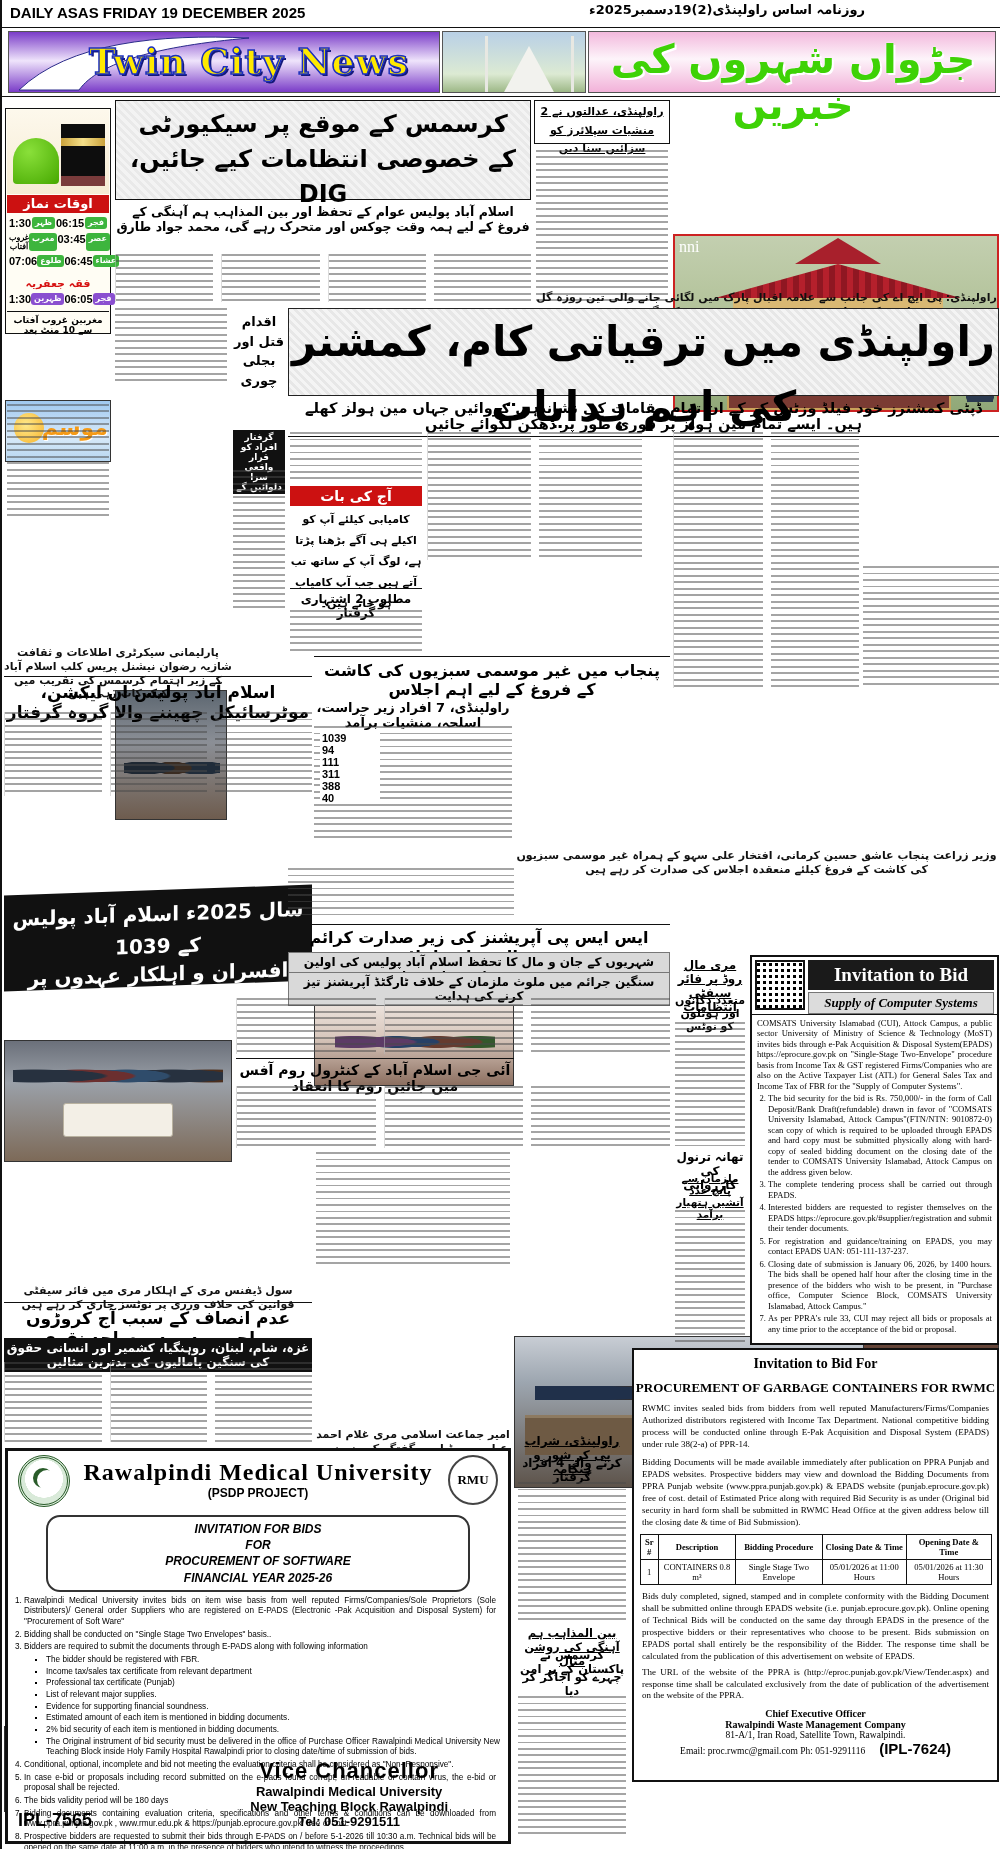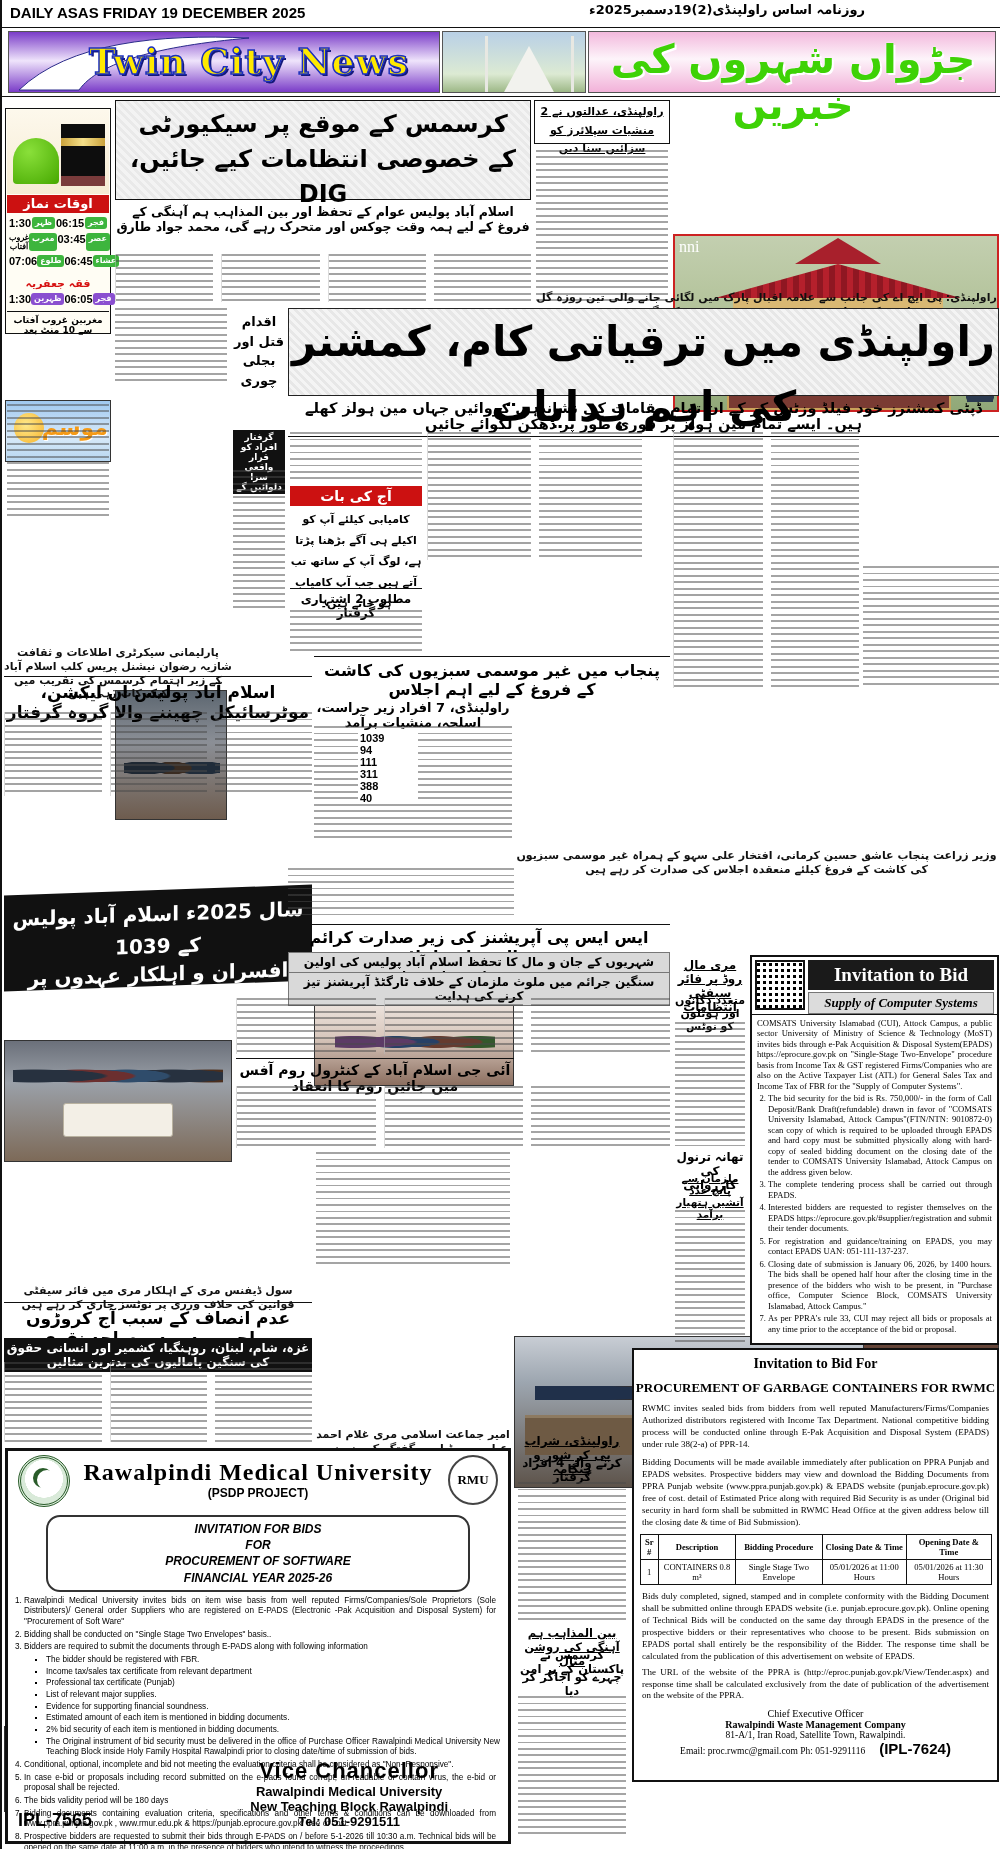--- a/index.html
+++ b/index.html
@@ -178,21 +178,21 @@
   <div class="abs hl" style="left:2px;top:682px;width:308px;font-size:17px;">اسلام آباد پولیس ان ایکشن، موٹرسائیکل چھیننے والا گروہ گرفتار</div>
   <div class="abs cols" style="left:2px;top:712px;width:308px;height:84px;">
     <div class="col faux"></div>
     <div class="col faux"></div>
     <div class="col faux"></div>
   </div>
 
   <div class="abs hl" style="left:312px;top:656px;width:356px;font-size:16px;border-top:1.5px solid #111;padding-top:4px;">پنجاب میں غیر موسمی سبزیوں کی کاشت کے فروغ کے لیے اہم اجلاس</div>
   <div class="abs hl" style="left:312px;top:700px;width:198px;font-size:13px;">راولپنڈی، 7 افراد زیر حراست، اسلحہ، منشیات برآمد</div>
   <div class="abs faux" style="left:312px;top:726px;width:198px;height:116px;"></div>
-  <div class="abs" style="left:318px;top:732px;width:60px;margin-left:38px;">
+  <div class="abs" style="left:318px;top:732px;width:60px;">
       <div class="numchip">1039</div>
       <div class="numchip">94</div>
       <div class="numchip">111</div>
       <div class="numchip">311</div>
       <div class="numchip">388</div>
       <div class="numchip">40</div>
     </div>
 
   <div class="abs photo" style="left:512px;top:694px;width:485px;height:152px;background:linear-gradient(180deg,#c8cdd4 0%,#9da6b0 30%,#5d534a 100%);">
     <div class="abs" style="left:10px;top:78px;width:465px;height:40px;background:#6e5a44;border-top:3px solid #8d7a61;"></div>
@@ -297,21 +297,21 @@
         <td style="border:1px solid #111;padding:2px;text-align:center;">1</td>
         <td style="border:1px solid #111;padding:2px;text-align:center;">CONTAINERS 0.8 m³</td>
         <td style="border:1px solid #111;padding:2px;text-align:center;">Single Stage Two Envelope</td>
         <td style="border:1px solid #111;padding:2px;text-align:center;">05/01/2026 at 11:00 Hours</td>
         <td style="border:1px solid #111;padding:2px;text-align:center;">05/01/2026 at 11:30 Hours</td>
       </tr>
     </tbody>
       </table>
     <div class="serif" style="font-size:9px;line-height:1.32;padding:6px 8px 0 8px;text-align:justify;">Bids duly completed, signed, stamped and in complete conformity with the Bidding Document shall be submitted online through EPADS website (i.e. punjab.eprocure.gov.pk). Online opening of Technical Bids will be conducted on the same day through EPADS in the presence of the prospective bidders or their representatives who choose to be present. Bids submission on EPADS portal shall entirely be the responsibility of the Bidder. The response time shall be calculated from the publication of this advertisement on website of EPADS.</div>
     <div class="serif" style="font-size:9px;line-height:1.32;padding:4px 8px 0 8px;text-align:justify;">The URL of the website of the PPRA is (http://eproc.punjab.gov.pk/View/Tender.aspx) and response time shall be calculated exclusively from the date of publication of the advertisement on the website of the PPRA.</div>
-    <div class="serif" style="font-weight:normal;font-size:10px;text-align:center;margin-top:6px;">Chief Executive Officer</div>
+    <div class="serif" style="font-weight:bold;font-size:10px;text-align:center;margin-top:6px;">Chief Executive Officer</div>
     <div class="serif" style="font-weight:bold;font-size:10px;text-align:center;">Rawalpindi Waste Management Company</div>
     <div class="serif" style="font-size:9.5px;text-align:center;">81-A/1, Iran Road, Satellite Town, Rawalpindi.</div>
     <div style="display:flex;justify-content:center;align-items:baseline;gap:14px;">
       <span class="serif" style="font-size:9.5px;">Email: proc.rwmc@gmail.com Ph: 051-9291116</span>
       <span style="font-weight:bold;font-size:15px;font-family:'Liberation Sans',sans-serif;">(IPL-7624)</span>
     </div>
   </div>
 
   <div class="abs hl" style="left:514px;top:1434px;width:112px;font-size:12px;text-decoration:underline;">راولپنڈی، شراب پی کر شور و ہنگامہ</div>
   <div class="abs hl" style="left:514px;top:1456px;width:112px;font-size:12px;">کرنے والے 4 افراد گرفتار</div>

